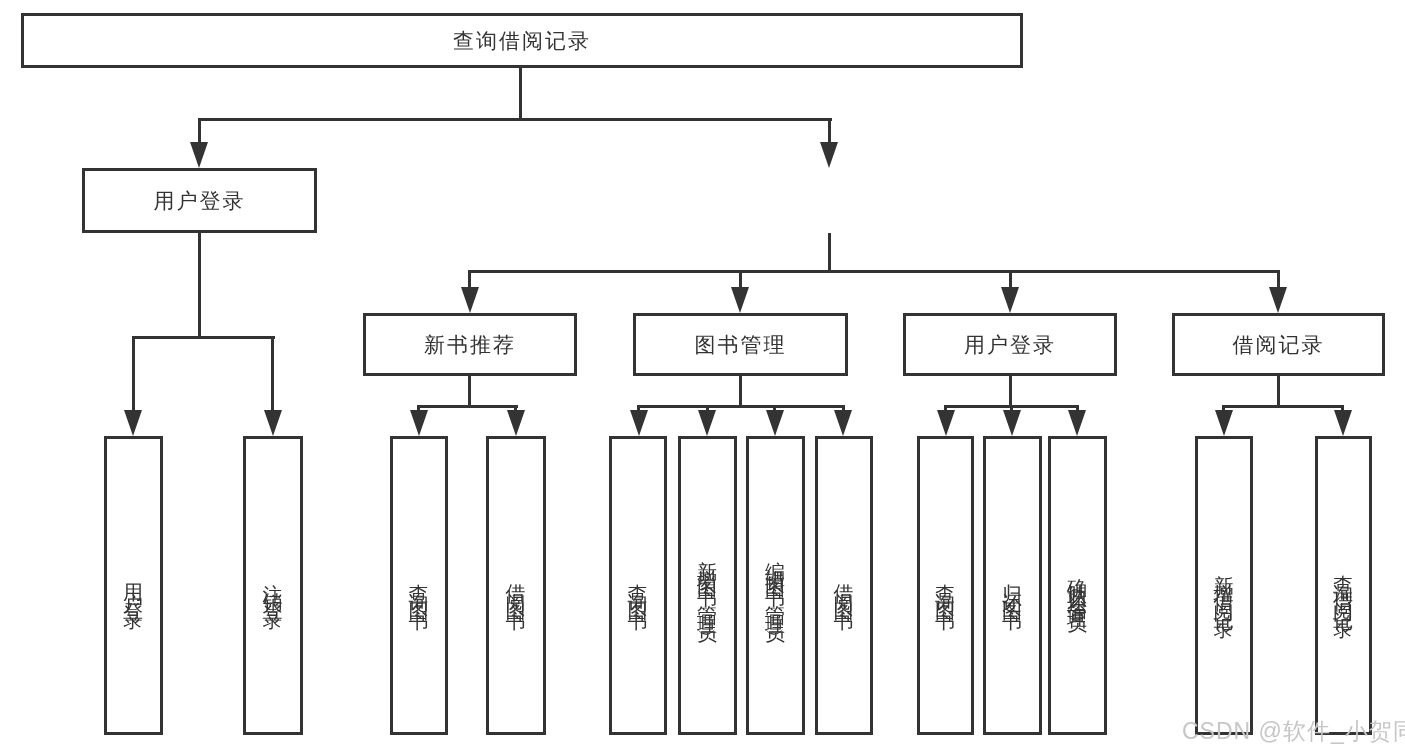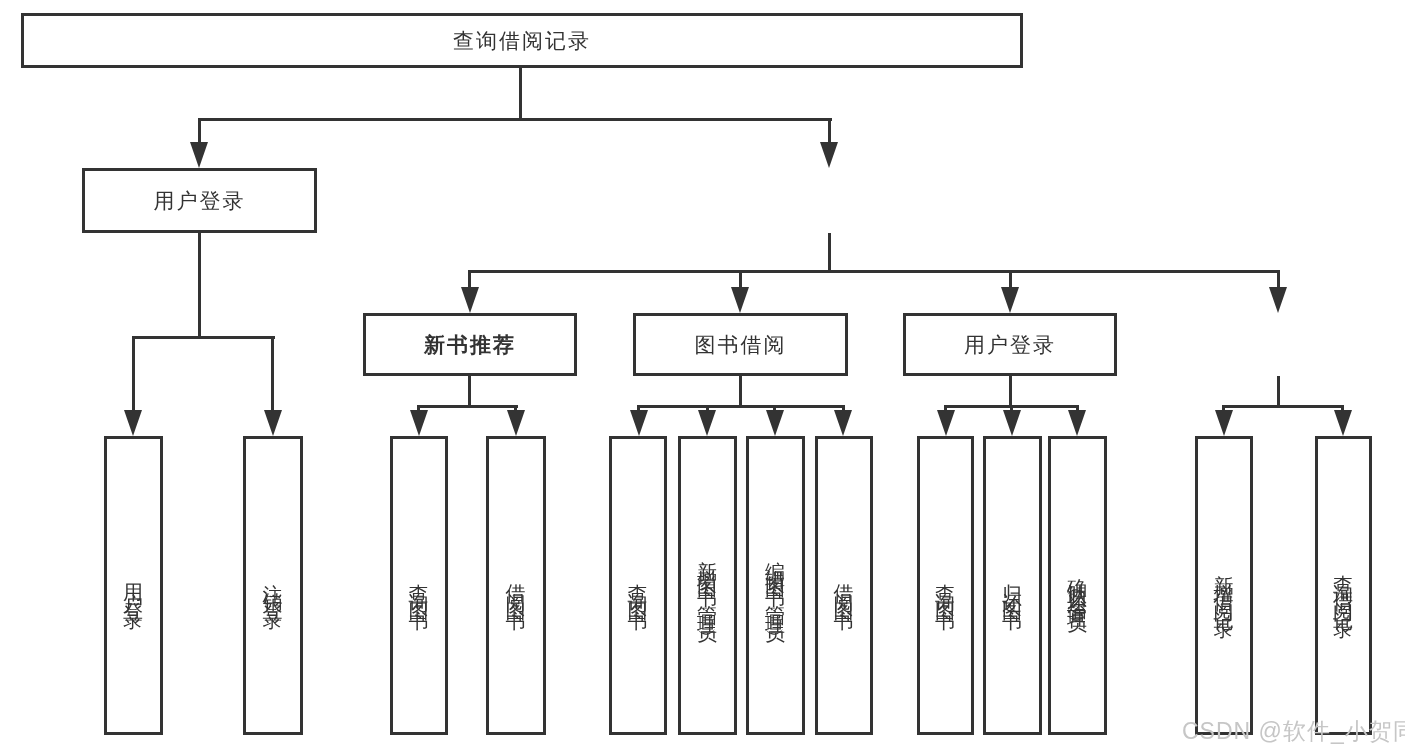--- a/index.html
+++ b/index.html
@@ -41,32 +41,35 @@
 
   <div class="box" style="left:21px;top:13px;width:1002px;height:55px;">
     <span class="hlabel">查询借阅记录</span>
   </div>
 
   <div class="box" style="left:82px;top:168px;width:235px;height:65px;">
     <span class="hlabel">用户登录</span>
   </div>
 
 
-  <div class="box" style="left:363px;top:313px;width:214px;height:63px;font-weight:bold;">
+  <div class="box" style="left:363px;top:313px;width:214px;height:63px;">
     <span class="hlabel">新书推荐</span>
   </div>
 
   <div class="box" style="left:633px;top:313px;width:215px;height:63px;">
-    <span class="hlabel">图书借阅</span>
+    <span class="hlabel">图书管理</span>
   </div>
 
   <div class="box" style="left:903px;top:313px;width:214px;height:63px;">
     <span class="hlabel">用户登录</span>
   </div>
 
+  <div class="box" style="left:1172px;top:313px;width:213px;height:63px;">
+    <span class="hlabel">借阅记录</span>
+  </div>
 
   <div class="box" style="left:104px;top:436px;width:59px;height:299px;">
     <span class="vlabel">用户登录</span>
   </div>
   <div class="box" style="left:243px;top:436px;width:60px;height:299px;">
     <span class="vlabel">注销登录</span>
   </div>
 
   <div class="box" style="left:390px;top:436px;width:58px;height:299px;">
     <span class="vlabel">查询图书</span>

